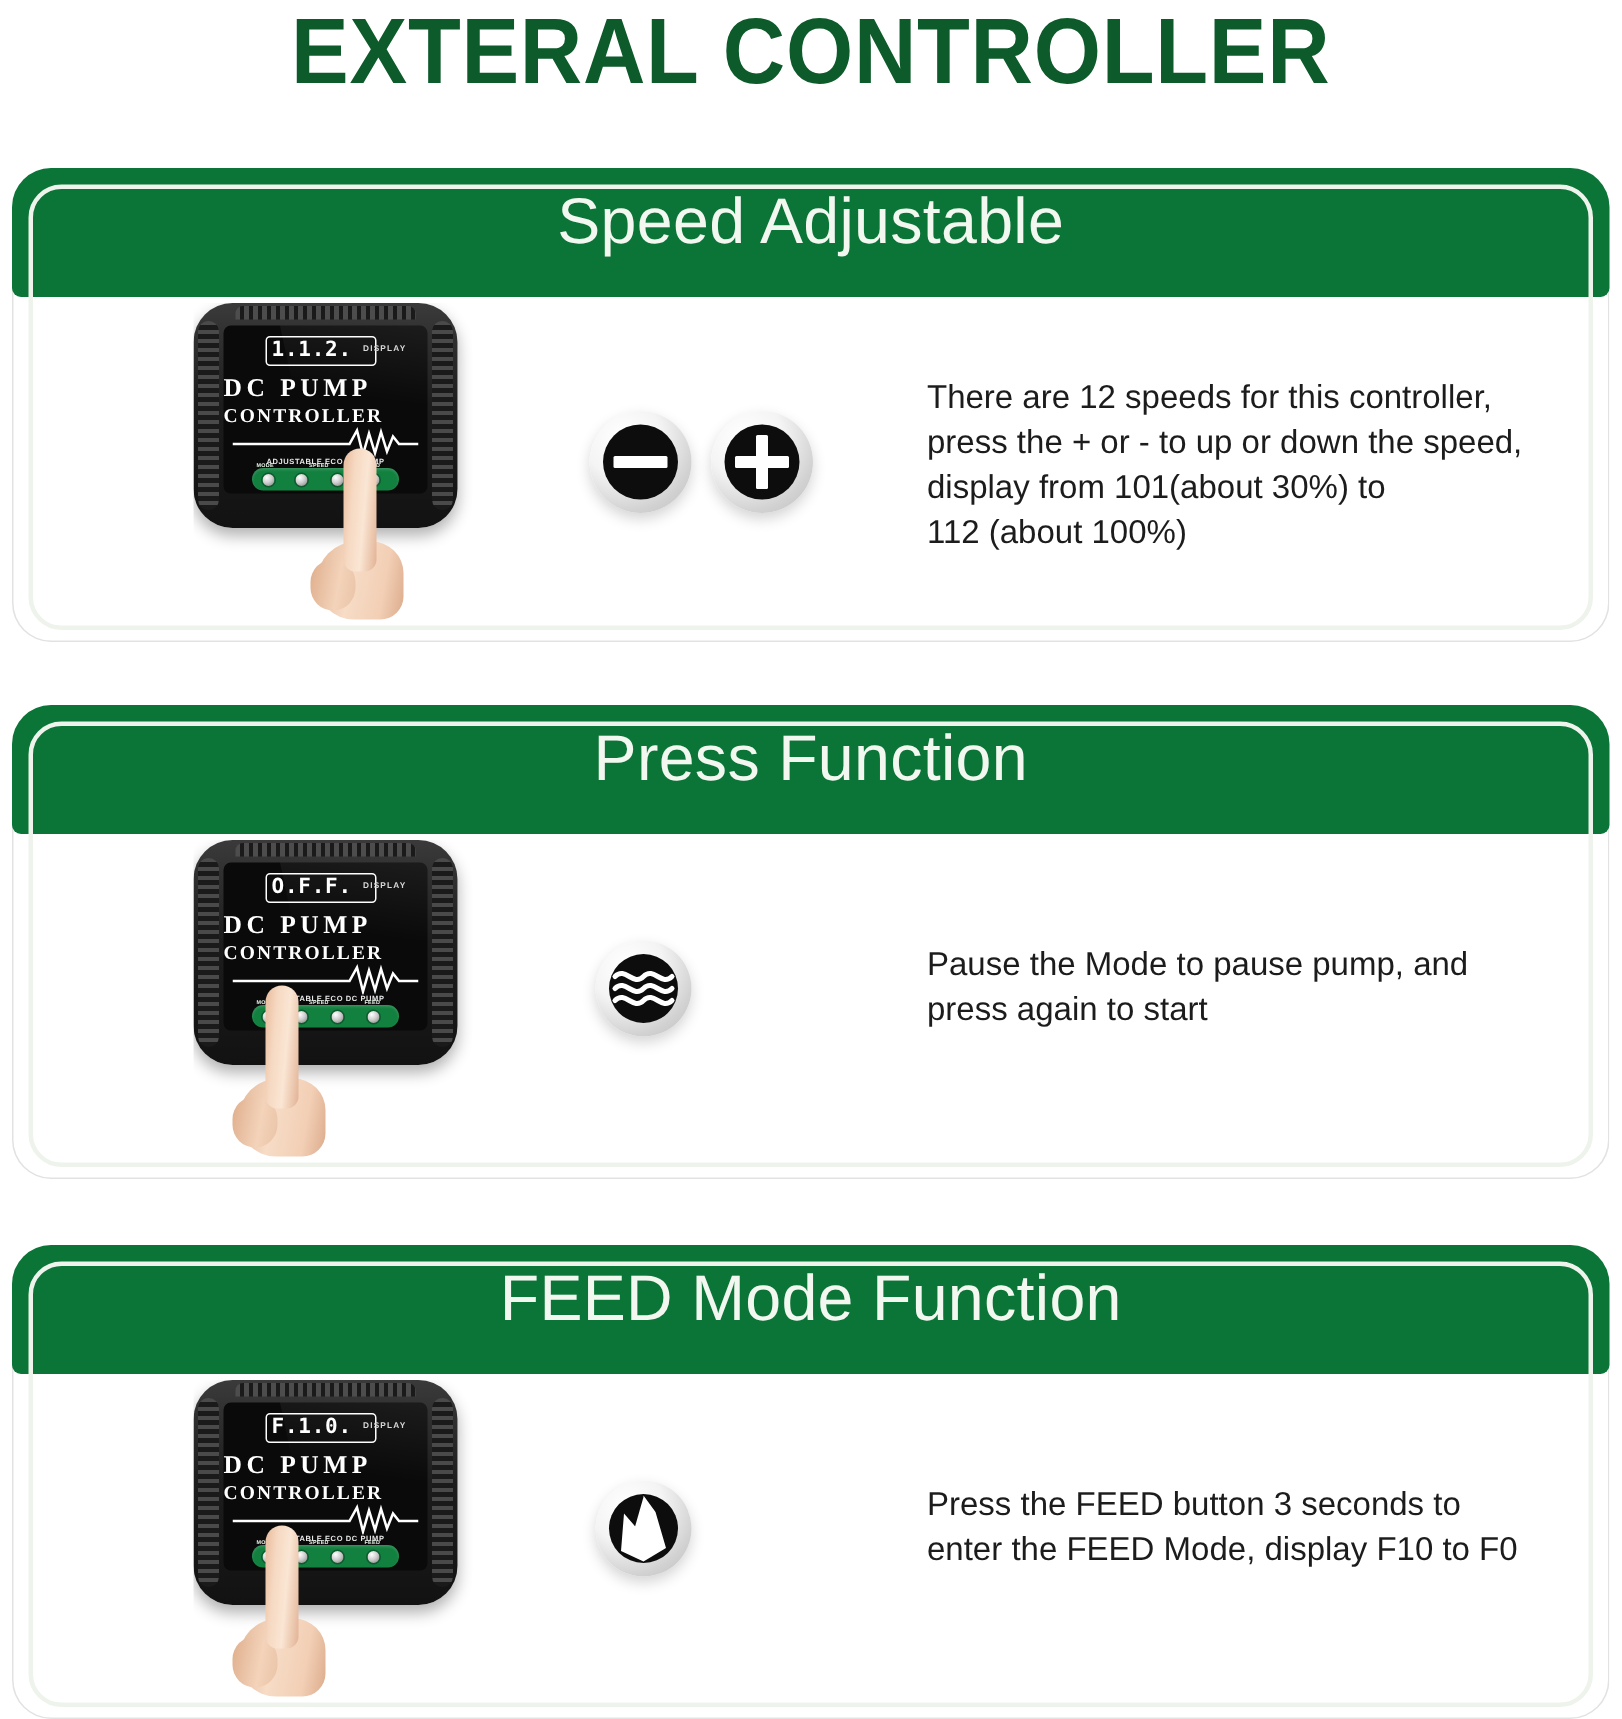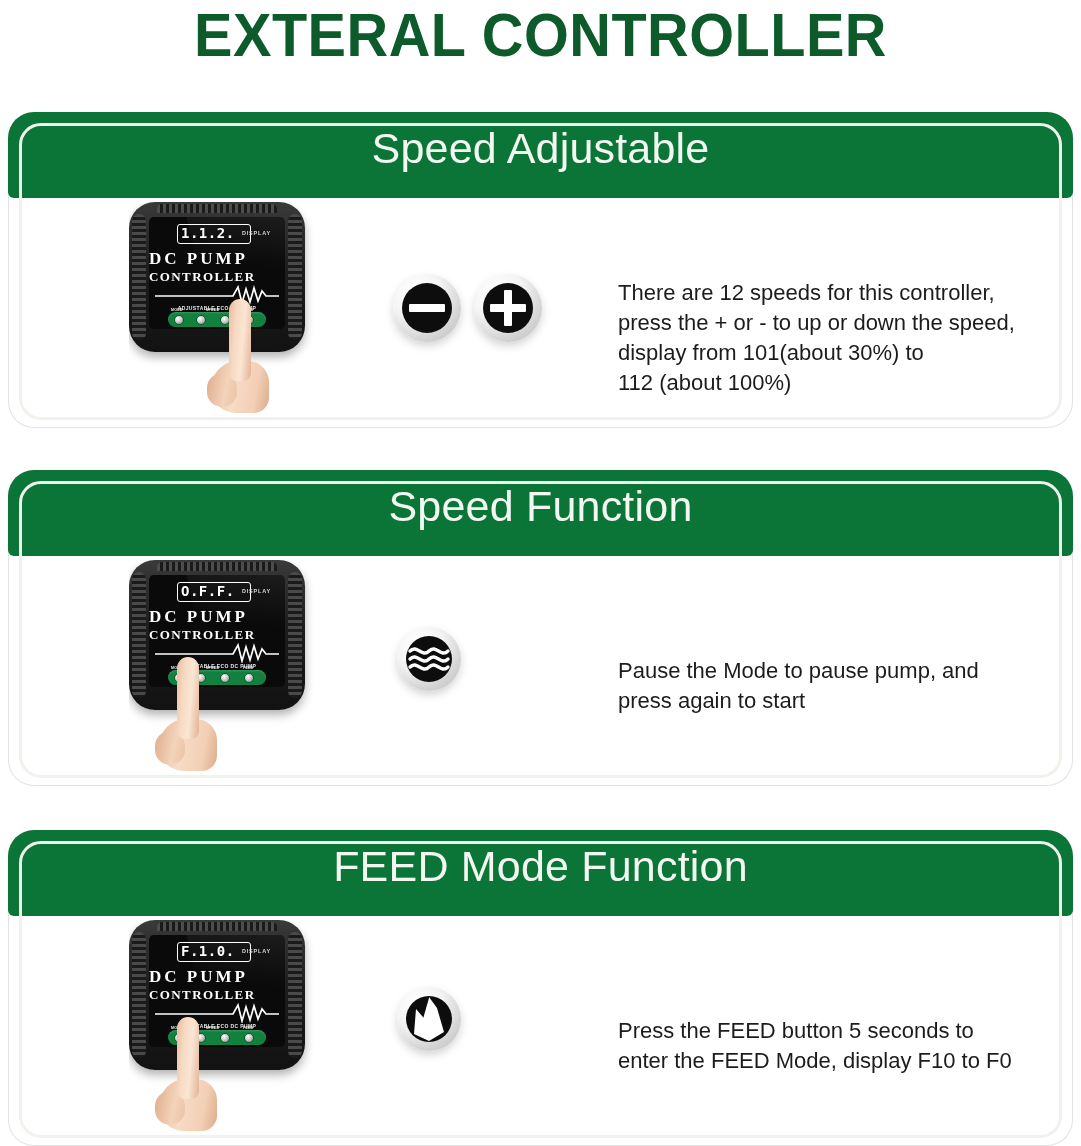--- a/index.html
+++ b/index.html
@@ -291,21 +291,20 @@
   }
   .badge svg { display: block; }
 
   
   .copy {
     position: absolute;
     color: #1c1c1c;
     font-size: 22px;
     line-height: 30px;
     white-space: pre-line;
-    margin-top: 28px;
   }
 </style>
 </head>
 <body>
 
 <div class="page-title">EXTERAL CONTROLLER</div>
 
 <div class="card" id="card-0" style="top:112px;">
   <div class="card-body" style="height:240px;"></div>
   <div class="card-green"></div>
@@ -362,21 +361,21 @@
   <div class="copy" style="left:610px; top:138px; width:450px;">There are 12 speeds for this controller,
 press the + or - to up or down the speed,
 display from 101(about 30%) to
 112 (about 100%)</div>
 </div>
 
 <div class="card" id="card-1" style="top:470px;">
   <div class="card-body" style="height:240px;"></div>
   <div class="card-green"></div>
   <div class="card-inner-outline" style="height:297px;"></div>
-  <div class="card-title">Speed Function</div>
+  <div class="card-title">Press Function</div>
 
   <div class="device-wrap" style="left:121px; top:90px; width:186px; height:225px;">
     <div class="device">
       <div class="rib-top"></div>
       <div class="rib left"></div>
       <div class="rib right"></div>
       <div class="screen">
         <div class="screen-sheen"></div>
         <div class="seg-display">O.F.F.</div>
         <div class="seg-label">DISPLAY</div>
@@ -458,15 +457,15 @@
 
   <div class="badge" style="left:389px; top:157px; width:64px; height:64px;">
     <svg width="50" height="50" viewBox="0 0 50 50">
       <circle cx="25" cy="25" r="23" fill="#0d0d0d"></circle>
       <path d="M25 3 L25 30 L12 15 L10 40 L25 47 L40 38 L33 14 Z" fill="#ffffff"></path>
       <path d="M25 6 L25 31 L14 18 L12 38 L25 45 L37 37 L31 16 Z" fill="#0d0d0d" opacity="0"></path>
       <path d="M25 4 L30 26 L25 33 L19 25 Z" fill="#ffffff"></path>
     </svg>
   </div>
 
-  <div class="copy" style="left:610px; top:158px; width:450px;">Press the FEED button 5 seconds to
+  <div class="copy" style="left:610px; top:158px; width:450px;">Press the FEED button 3 seconds to
 enter the FEED Mode, display F10 to F0</div>
 </div>
 
 </body></html>

